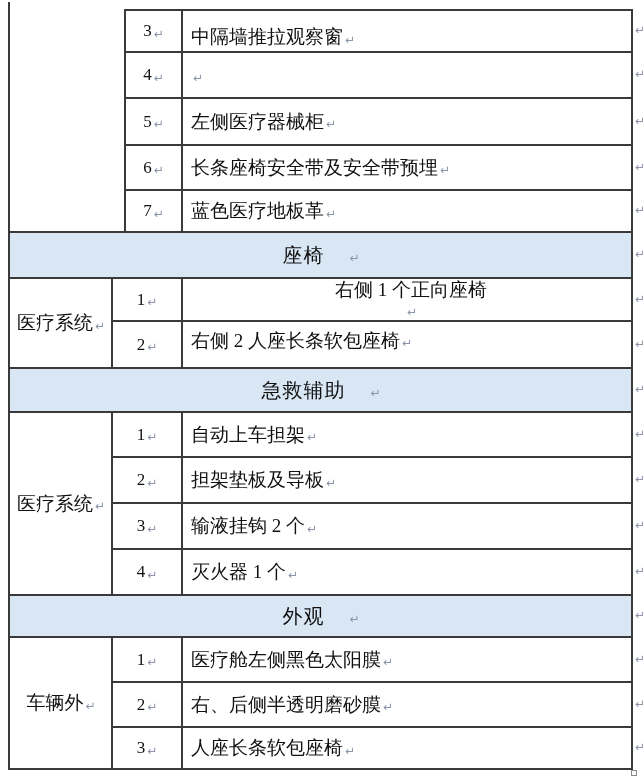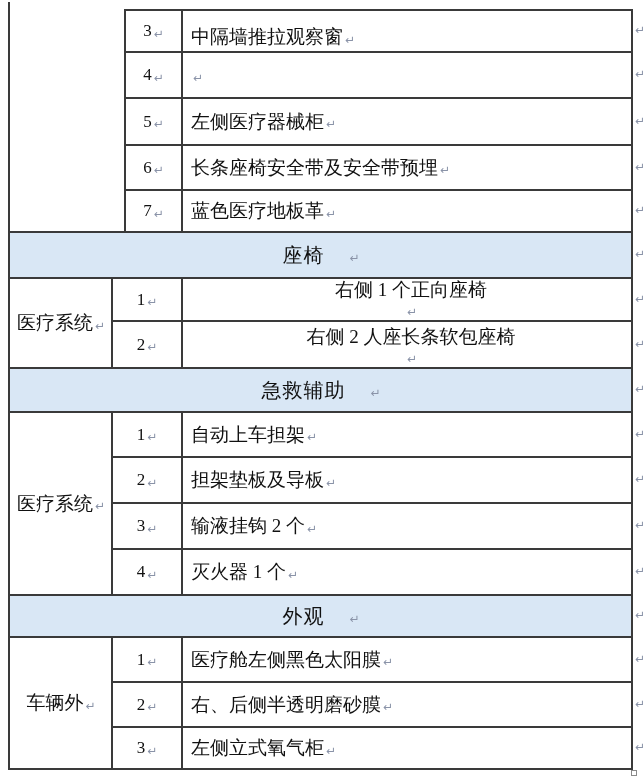--- a/index.html
+++ b/index.html
@@ -112,21 +112,21 @@
       <span class="mark">↵</span>
     </div>
     <div class="cell desc" style="left: 184px; top: 278px; width: 447px; height: 43px; flex-direction: column;">
       <span>右侧 1 个正向座椅</span>
       <span class="mark">↵</span>
     </div>
     <div class="cell" style="left: 113px; top: 321px; width: 68px; height: 47px;">
       <span class="num-text">2</span>
       <span class="mark">↵</span>
     </div>
-    <div class="cell desc" style="left: 184px; top: 325px; width: 447px; height: 47px; flex-direction: column;">
+    <div class="cell desc" style="left: 184px; top: 317px; width: 447px; height: 47px;">
       <span>右侧 2 人座长条软包座椅</span>
       <span class="mark">↵</span>
     </div>
     <div class="cell header-cell" style="left: 10px; top: 368px; width: 622px; height: 44px;">
       <span>急救辅助</span>
       <span class="mark">↵</span>
     </div>
     <div class="cell" style="left: 11px; top: 412px; width: 100px; height: 183px;">
       <span>医疗系统</span>
       <span class="mark">↵</span>
@@ -185,21 +185,21 @@
     </div>
     <div class="cell desc" style="left: 184px; top: 682px; width: 447px; height: 45px;">
       <span>右、后侧半透明磨砂膜</span>
       <span class="mark">↵</span>
     </div>
     <div class="cell" style="left: 113px; top: 727px; width: 68px; height: 42px;">
       <span class="num-text">3</span>
       <span class="mark">↵</span>
     </div>
     <div class="cell desc" style="left: 184px; top: 727px; width: 447px; height: 42px;">
-      <span>左侧立式氧气柜</span>
+      <span>人座长条软包座椅</span>
       <span class="mark">↵</span>
     </div>
     <div class="outmark" style="left: 635px; top: 23px;">↵</div>
     <div class="outmark" style="left: 635px; top: 67px;">↵</div>
     <div class="outmark" style="left: 635px; top: 114px;">↵</div>
     <div class="outmark" style="left: 635px; top: 160px;">↵</div>
     <div class="outmark" style="left: 635px; top: 203px;">↵</div>
     <div class="outmark" style="left: 635px; top: 247px;">↵</div>
     <div class="outmark" style="left: 635px; top: 292px;">↵</div>
     <div class="outmark" style="left: 635px; top: 337px;">↵</div>

